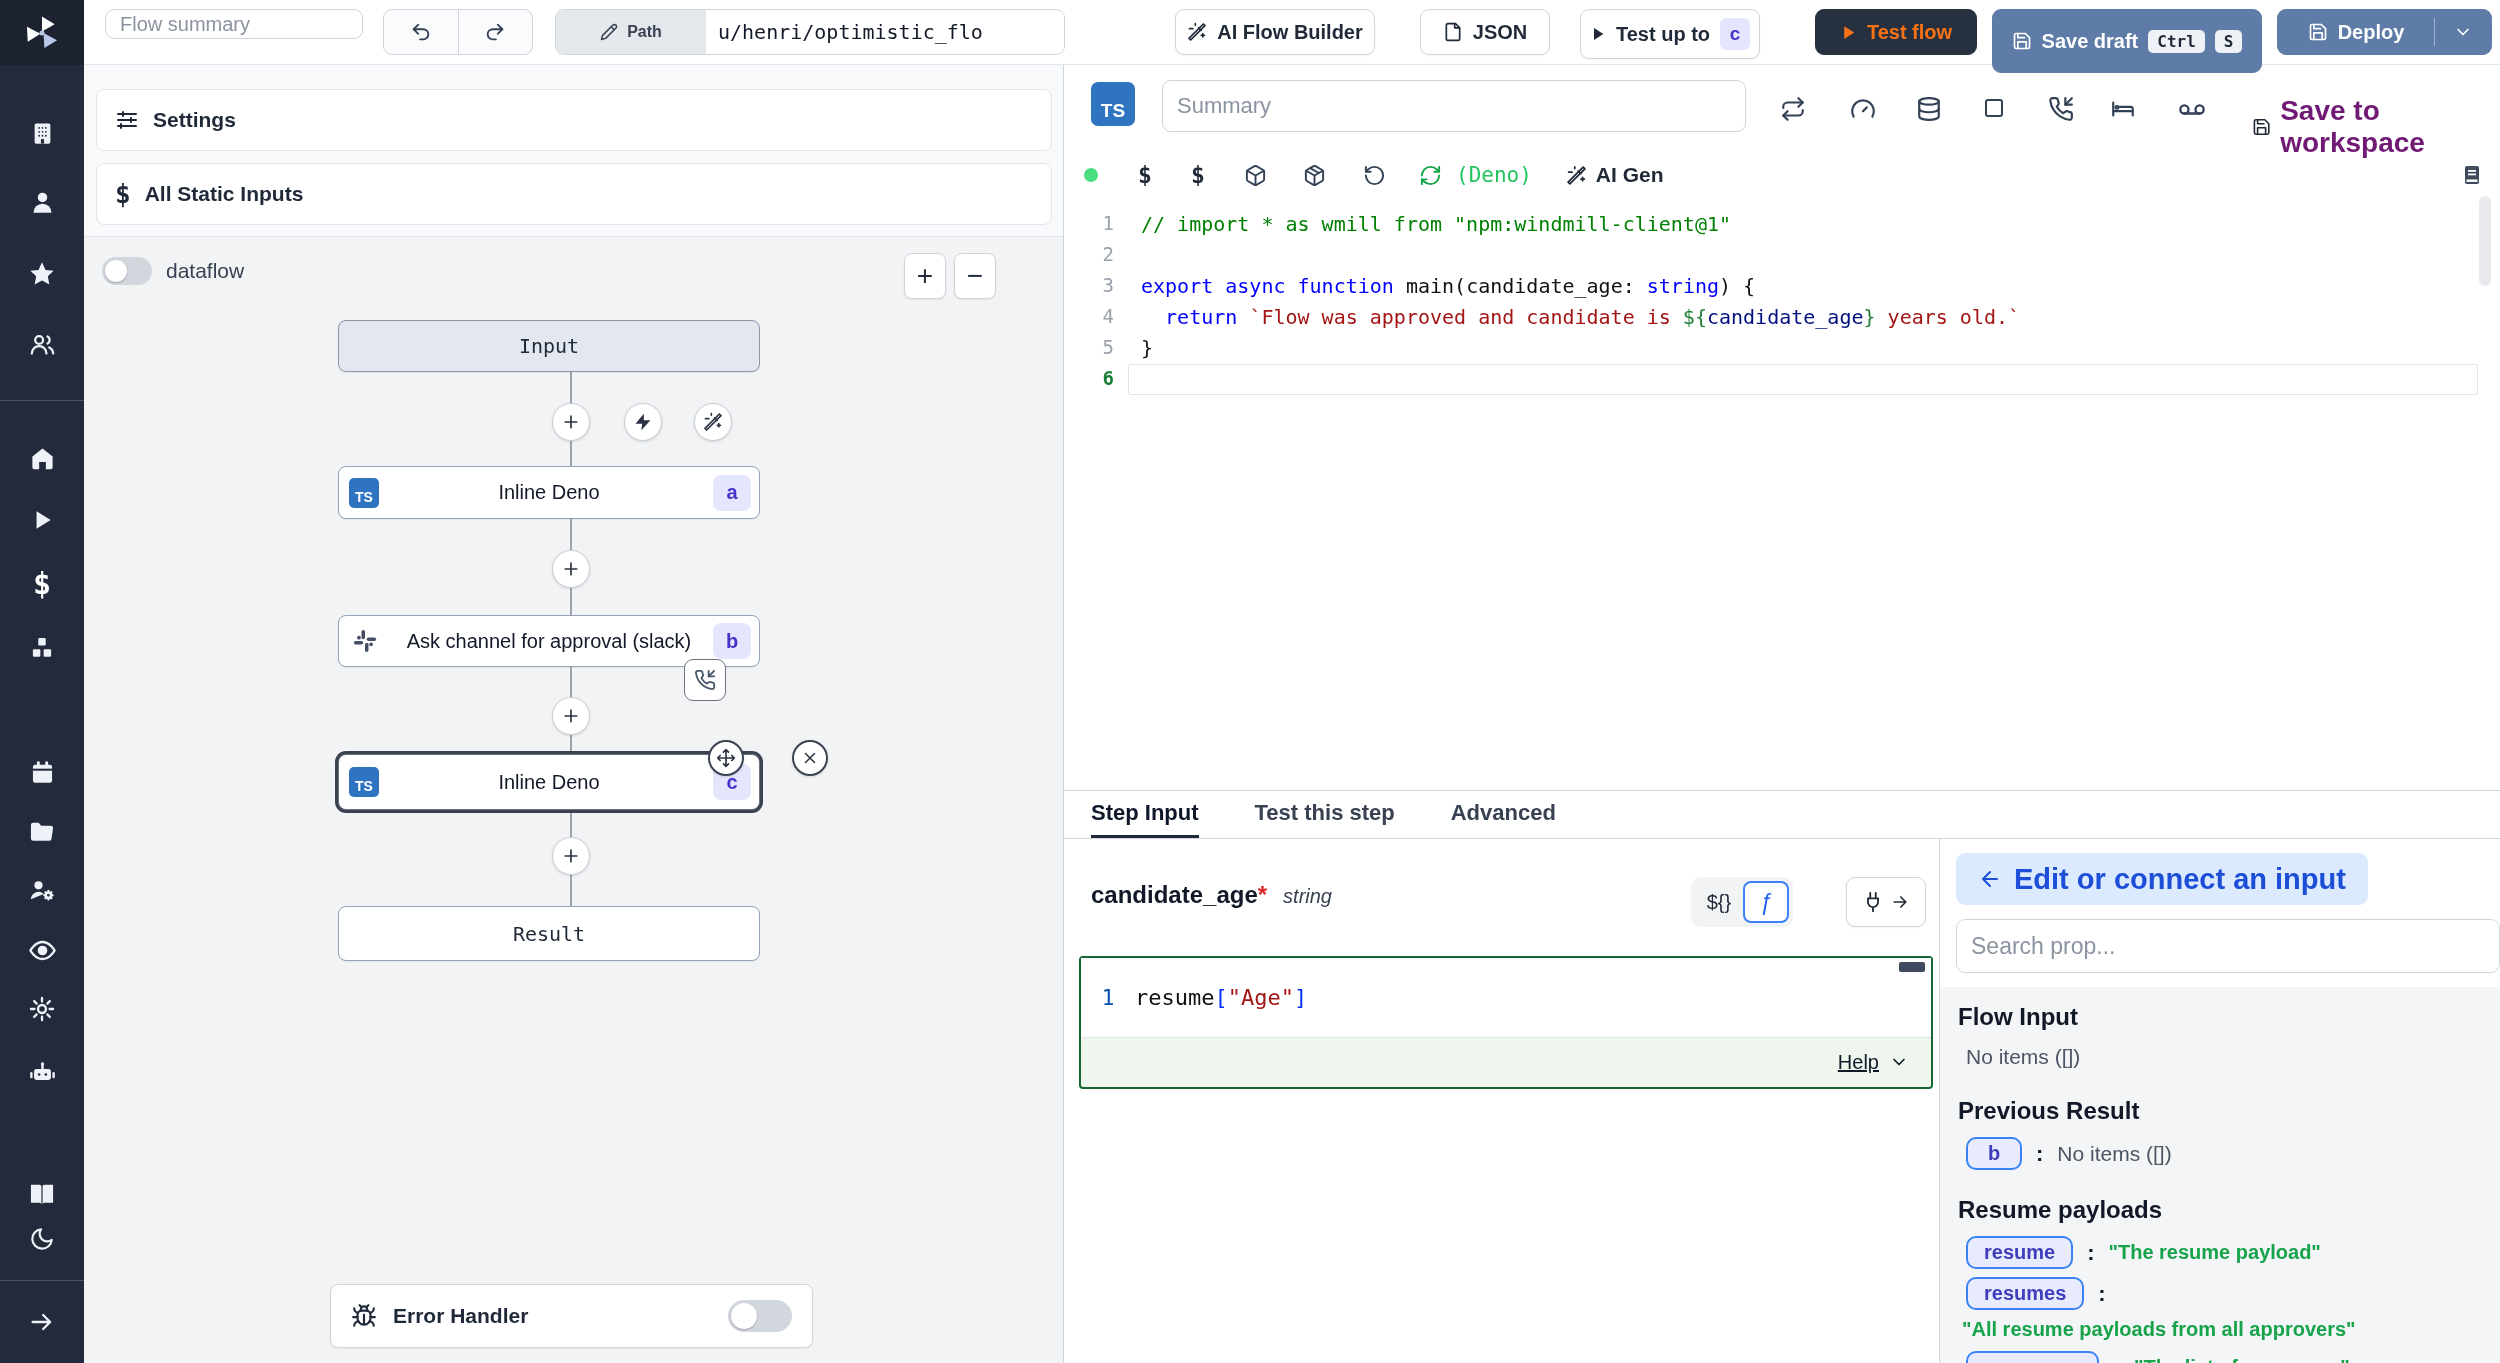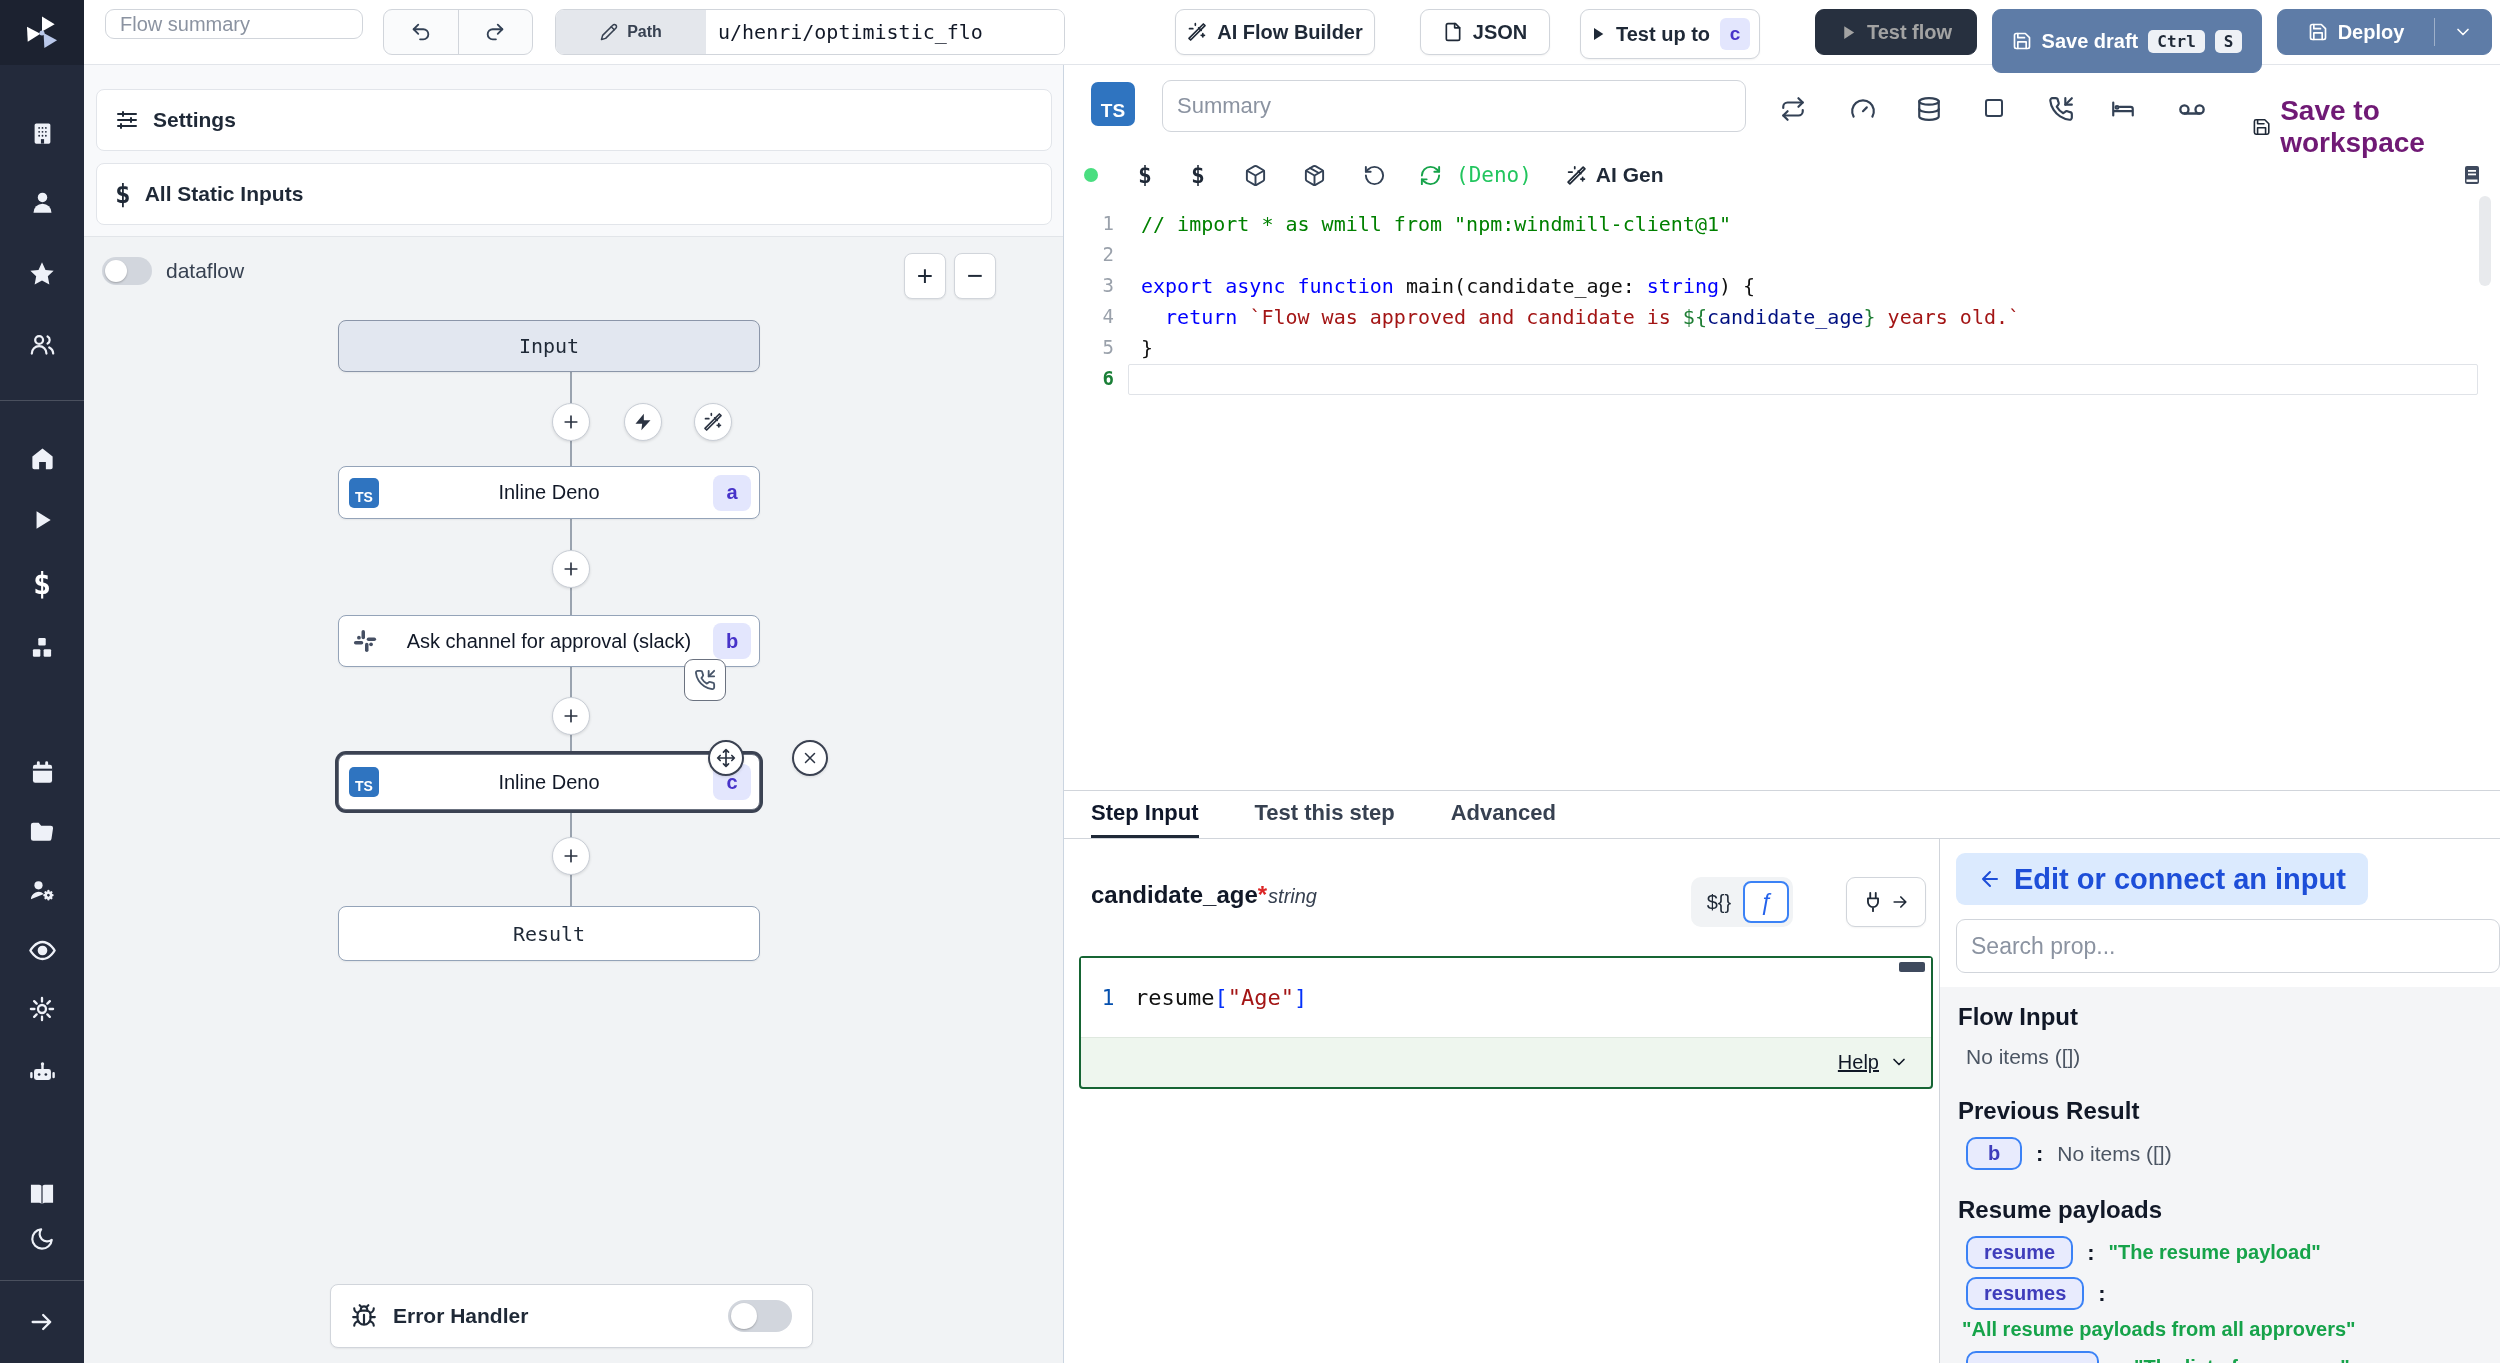--- a/index.html
+++ b/index.html
@@ -16,21 +16,21 @@
   .rail .logo { left:0; top:0; width:84px; height:65px; background:#1c2230; display:flex; align-items:center; justify-content:center; }
   .rail-item { left:0; width:84px; height:44px; display:flex; align-items:center; justify-content:center; color:#eef1f8; cursor:pointer; }
   .rail-div { left:0; width:84px; height:1px; background:rgba(255,255,255,.18); }
 
   
   .topbar { left:84px; top:0; width:2416px; height:65px; background:#fff; border-bottom:1px solid #e2e5ea; z-index:20; }
   .tb-input { border:1px solid #d1d5db; border-radius:9px; background:#fff; font-size:20px; padding:0 14px; color:#111827; }
   .tb-input::placeholder { color:#8b93a1; }
   .btn { display:flex; align-items:center; justify-content:center; gap:10px; border-radius:9px; font-size:20px; font-weight:600; cursor:pointer; }
   .btn.light { background:#fff; border:1px solid #d1d5db; color:#1f2937; box-shadow:0 1px 2px rgba(0,0,0,.05); }
-  .btn.dark { background:#27303f; color:#a3a3a3; border:1px solid #27303f; }
+  .btn.dark { background:#27303f; color:#f97316; border:1px solid #27303f; }
   .btn.steel { background:#5e7ca7; color:#fff; border:1px solid #5e7ca7; }
   .kbd { background:#eef1f6; color:#1f2937; font-family:"DejaVu Sans Mono",monospace; font-size:16px; border-radius:5px; padding:2px 9px; font-weight:700; }
   .badge-ind { background:#e3e6fd; color:#4733c9; border-radius:6px; font-weight:700; }
 
   
   .flow-panel { left:84px; top:65px; width:979px; height:1298px; background:#f8f9fb; }
   .bar { left:12px; width:956px; height:62px; background:#fff; border:1px solid #e2e5ea; border-radius:8px;
          display:flex; align-items:center; gap:14px; padding:0 18px; font-size:21px; font-weight:600; color:#1f2937; cursor:pointer; }
   .graph { left:0; top:171px; width:979px; height:1127px; background:#f1f3f5; border-top:1px solid #e2e5e9; }
   .vline { width:2px; background:#9aa3af; }
@@ -530,21 +530,21 @@
   </section>
 
   <section class="abs bottom-panel">
     <div class="tabs">
       <div class="tab active">Step Input</div>
       <div class="tab">Test this step</div>
       <div class="tab">Advanced</div>
     </div>
 
     <div class="abs" style="left:0;top:48px;width:875px;height:525px">
-      <div class="abs" style="left:27px;top:42px;display:flex;align-items:baseline;gap:1px">
+      <div class="abs" style="left:27px;top:42px;display:flex;align-items:baseline;gap:16px">
         <span style="font-size:24px;font-weight:700;color:#111827"><span>candidate_age</span><span style="color:#dc2626">*</span></span>
         <span style="font-size:20px;font-style:italic;color:#374151">string</span>
       </div>
 
       <div class="abs" style="left:627px;top:38px;height:50px;background:#f1f3f5;border-radius:10px;display:flex;align-items:center;padding:4px">
         <span style="width:48px;text-align:center;font-size:20px;color:#1f2937;cursor:pointer">${}</span>
         <span style="width:46px;height:42px;background:#fff;border:2px solid #3b82f6;border-radius:8px;display:flex;align-items:center;justify-content:center;font-size:23px;font-style:italic;color:#2563eb;cursor:pointer">ƒ</span>
       </div>
       <div class="abs btn light" style="left:782px;top:38px;width:80px;height:50px;gap:6px">
         <svg class="ic" width="22" height="22" viewBox="0 0 24 24">

